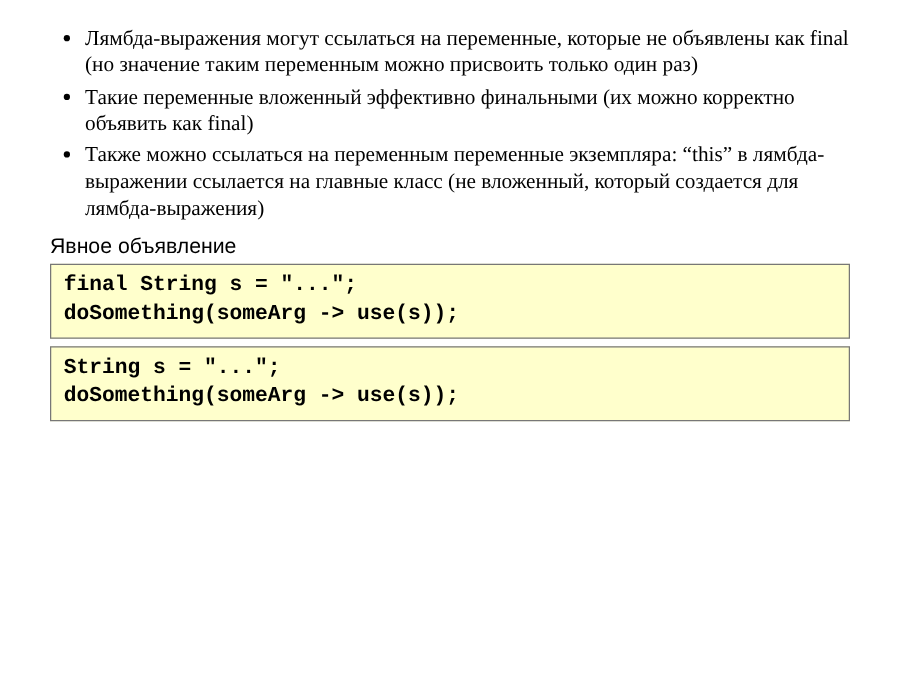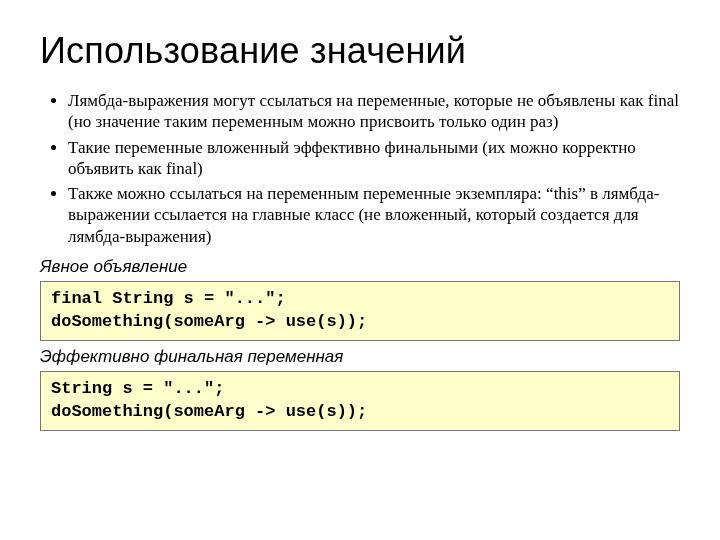--- a/index.html
+++ b/index.html
@@ -31,46 +31,43 @@
     font-family: Liberation Serif, serif;
   }
   ul.bullets li {
     font-size: 17px;
     line-height: 1.25;
     margin-bottom: 4px;
   }
   .label {
     font-size: 17px;
     margin: 6px 0 4px 0;
-    font-style: italic;
   }
   .codebox {
     background: #ffffcc;
     border: 1px solid #777;
     padding: 6px 10px;
     font-family: "Courier New", Courier, monospace;
     font-size: 17px;
     font-weight: bold;
     line-height: 1.35;
     white-space: pre;
     margin-bottom: 6px;
   }
 </style>
 </head>
 <body>
 
 <div class="slide">
-  <h1 class="title">Использование значений</h1>
 
   <ul class="bullets">
     <li>Лямбда-выражения могут ссылаться на переменные, которые не объявлены как final (но значение таким переменным можно присвоить только один раз)</li>
     <li>Такие переменные вложенный эффективно финальными (их можно корректно объявить как final)</li>
     <li>Также можно ссылаться на переменным переменные экземпляра: “this” в лямбда-выражении ссылается на главные класс (не вложенный, который создается для лямбда-выражения)</li>
   </ul>
 
   <div class="label">Явное объявление</div>
   <div class="codebox">final String s = "...";
 doSomething(someArg -&gt; use(s));</div>
 
-  <div class="label">Эффективно финальная переменная</div>
   <div class="codebox">String s = "...";
 doSomething(someArg -&gt; use(s));</div>
 </div>
 
 </body></html>

